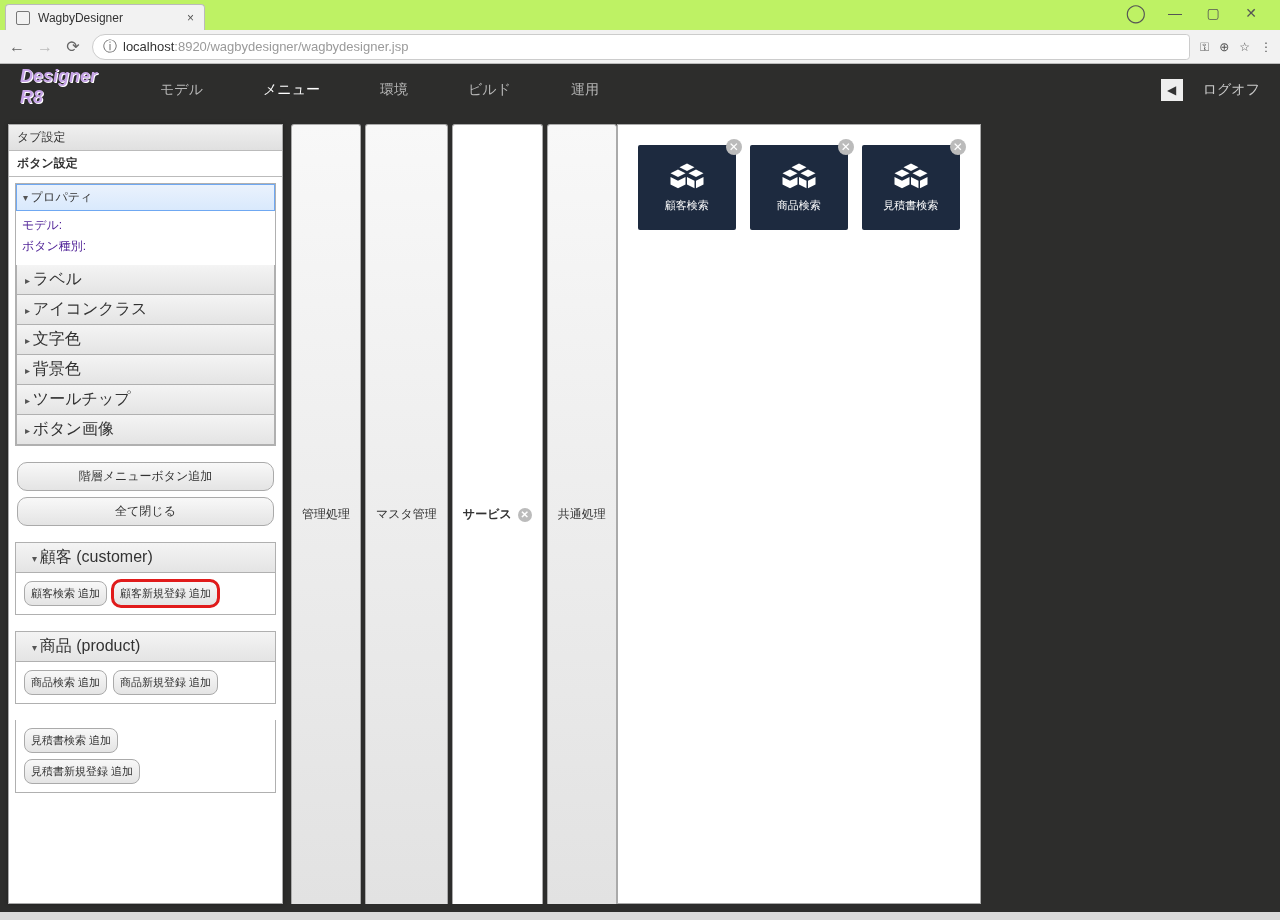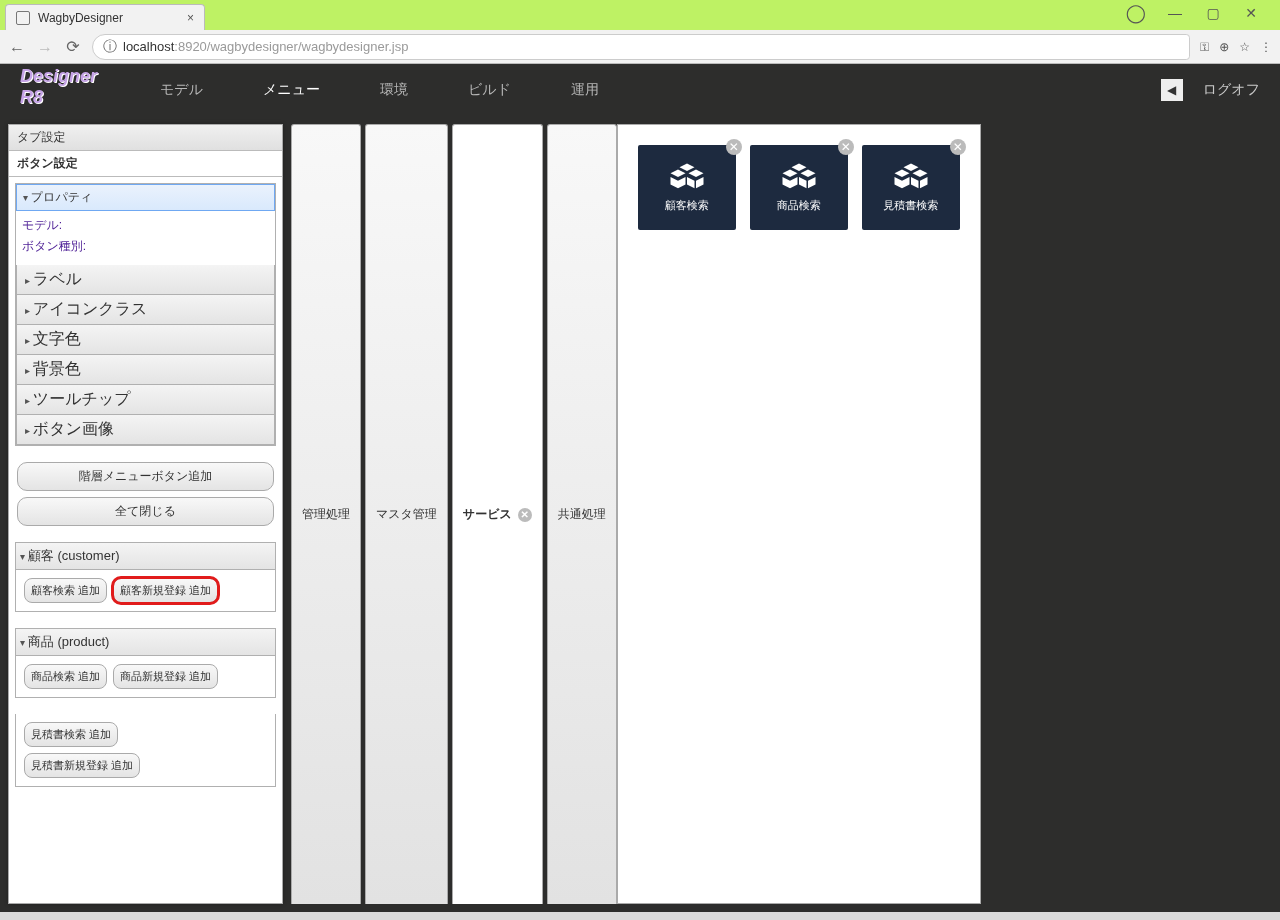--- a/index.html
+++ b/index.html
@@ -182,22 +182,22 @@
     cursor: pointer;
   }
   .btn-group { display:flex; flex-direction: column; gap: 6px; margin-top:10px; padding: 0 2px;}
 
   .model-section {
     margin-top: 10px;
   }
   .model-head {
     background: linear-gradient(#f4f4f4,#e4e4e4);
     border: 1px solid #b0b0b0;
-    padding: 4px 4px;
-    font-size: 13px;
+    padding: 4px 16px;
+    font-size: 16px;
     cursor: pointer;
   }
   .model-head::before { content:"▾ "; font-size:10px; color:#555; }
   .model-body {
     border: 1px solid #b0b0b0;
     border-top: none;
     padding: 8px;
     display: flex;
     flex-wrap: wrap;
     gap: 6px;

